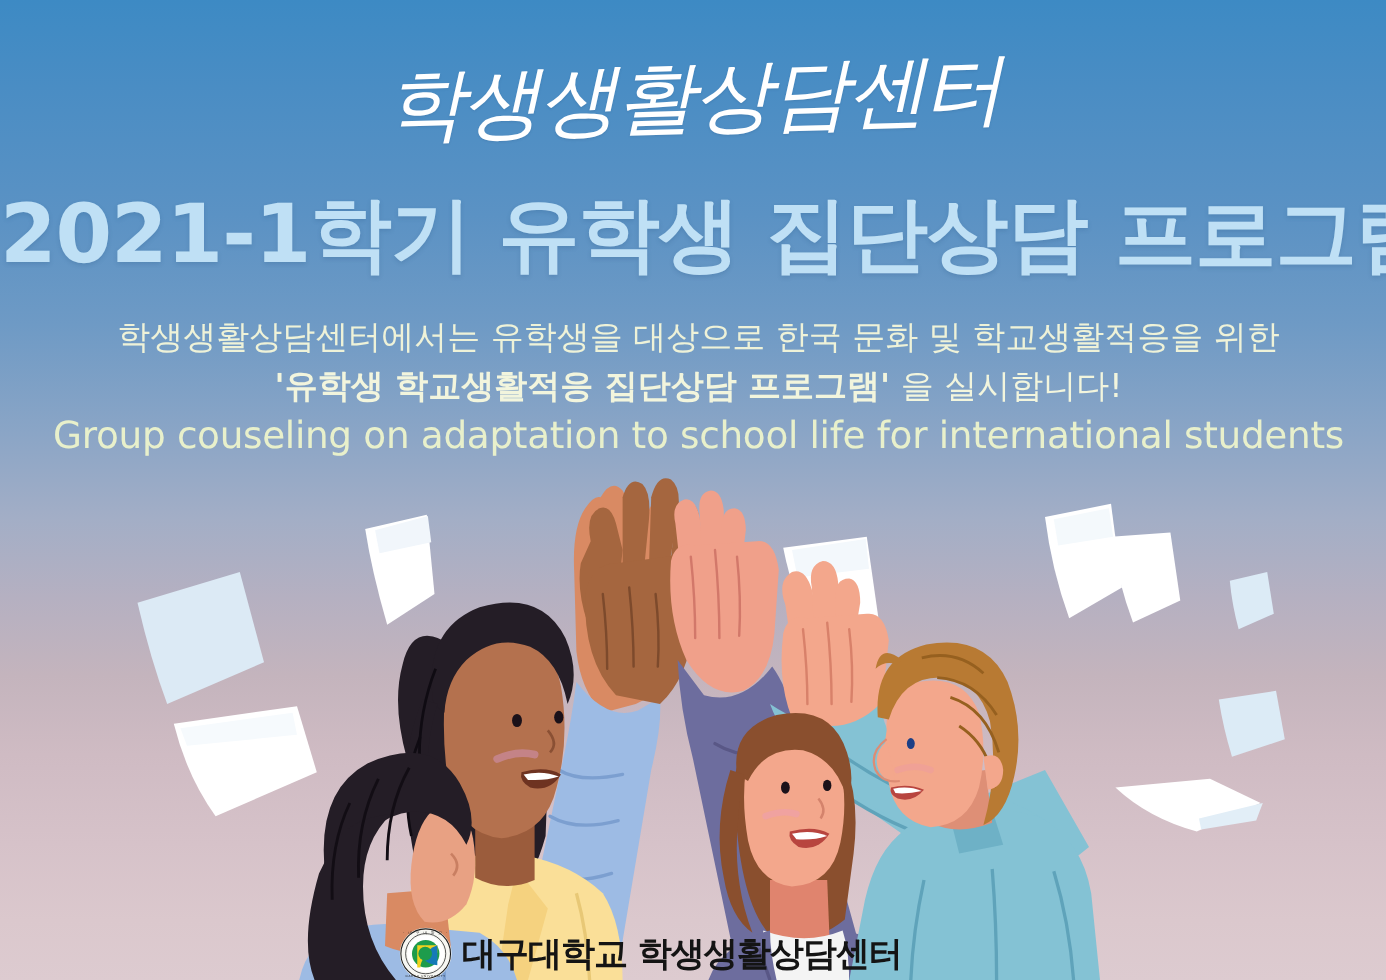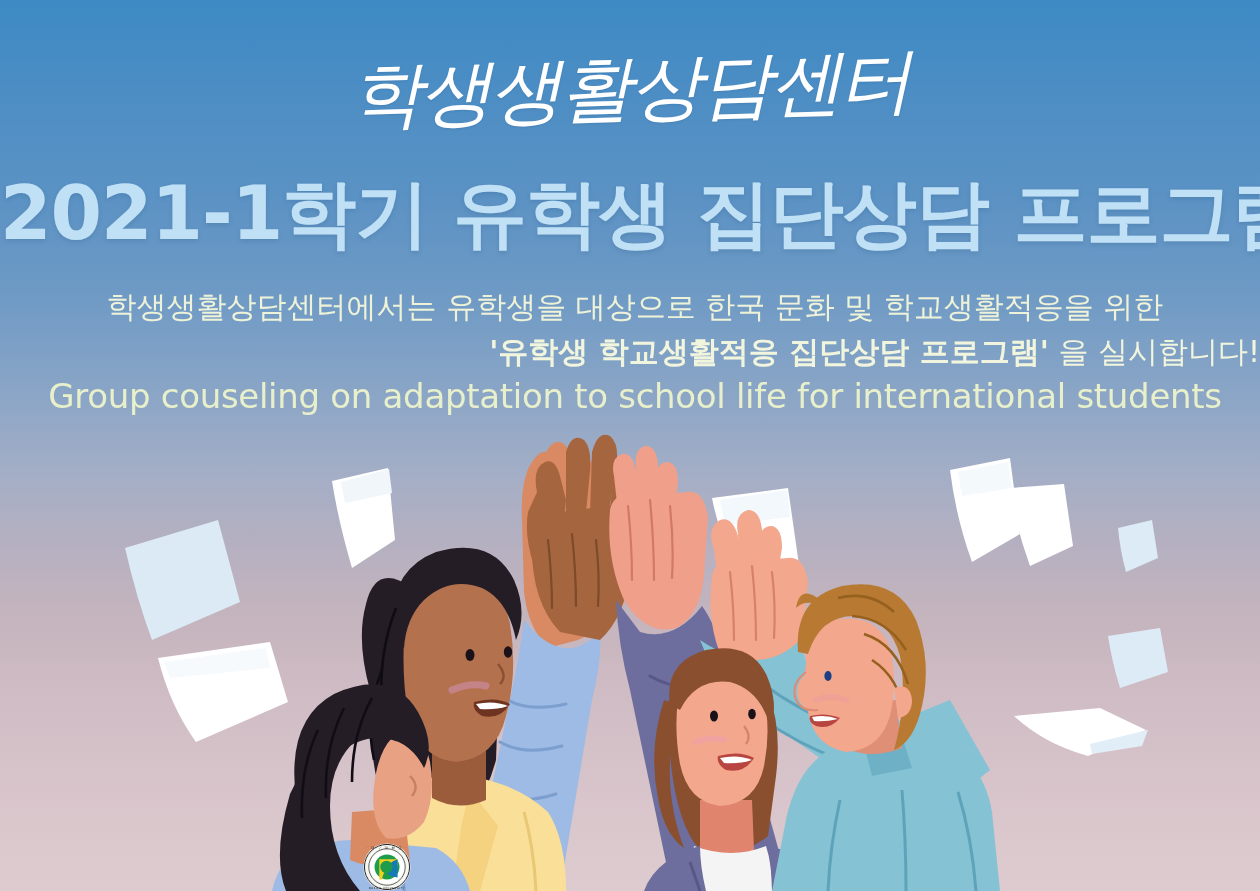--- a/index.html
+++ b/index.html
@@ -53,21 +53,21 @@
     text-shadow:0 2px 4px rgba(40,85,130,.22);
   }
   .sub{
     position:absolute;left:10px;right:0;
     text-align:center;
     line-height:1;
     white-space:nowrap;
     font-family:"DejaVu Sans","Liberation Sans",sans-serif;
   }
   .sub1{ top:292px; font-size:30px; color:#eef2d8; font-weight:400; }
-  .sub2{ top:337px; font-size:30px; color:#f2f5dd; font-weight:700;text-align:right; }
+  .sub2{ top:337px; font-size:30px; color:#f2f5dd; font-weight:700; }
   .sub2 .plain{ font-weight:400; }
   .sub3{ top:379px; font-size:34px; color:#e8f0cb; font-weight:400; letter-spacing:-.3px;}
 
   
   .illus{position:absolute;left:0;top:0;width:1260px;height:891px;}
 
   
   .footer{
     position:absolute;left:363px;top:843px;
     display:flex;align-items:center;gap:9px;
@@ -332,15 +332,16 @@
       <path d="M24,50 A26,26 0 0,1 76,50 A26,26 0 0,1 24,50 Z" fill="#1d9c4c"></path>
       <path d="M34,34 L72,34 L72,48 Q58,44 48,56 Q40,66 40,76 L34,76 Z" fill="#f2d21e"></path>
       <path d="M72,34 L72,72 Q54,70 44,58 Q54,40 72,34 Z" fill="#157ab8"></path>
       <circle cx="49" cy="50" r="13" fill="#1d9c4c"></circle>
 
       <g fill="#1c1c1c" font-family="'DejaVu Sans',sans-serif">
         <text x="50" y="13" font-size="7" text-anchor="middle" letter-spacing="2.5">· 대 구 대 학 교 ·</text>
         <text x="50" y="95" font-size="5.5" text-anchor="middle" letter-spacing="1.4">DAEGU UNIVERSITY</text>
       </g>
     </svg>
+    <div class="footer-text">대구대학교 학생생활상담센터</div>
   </div>
 
 </div>
 
 </body></html>

